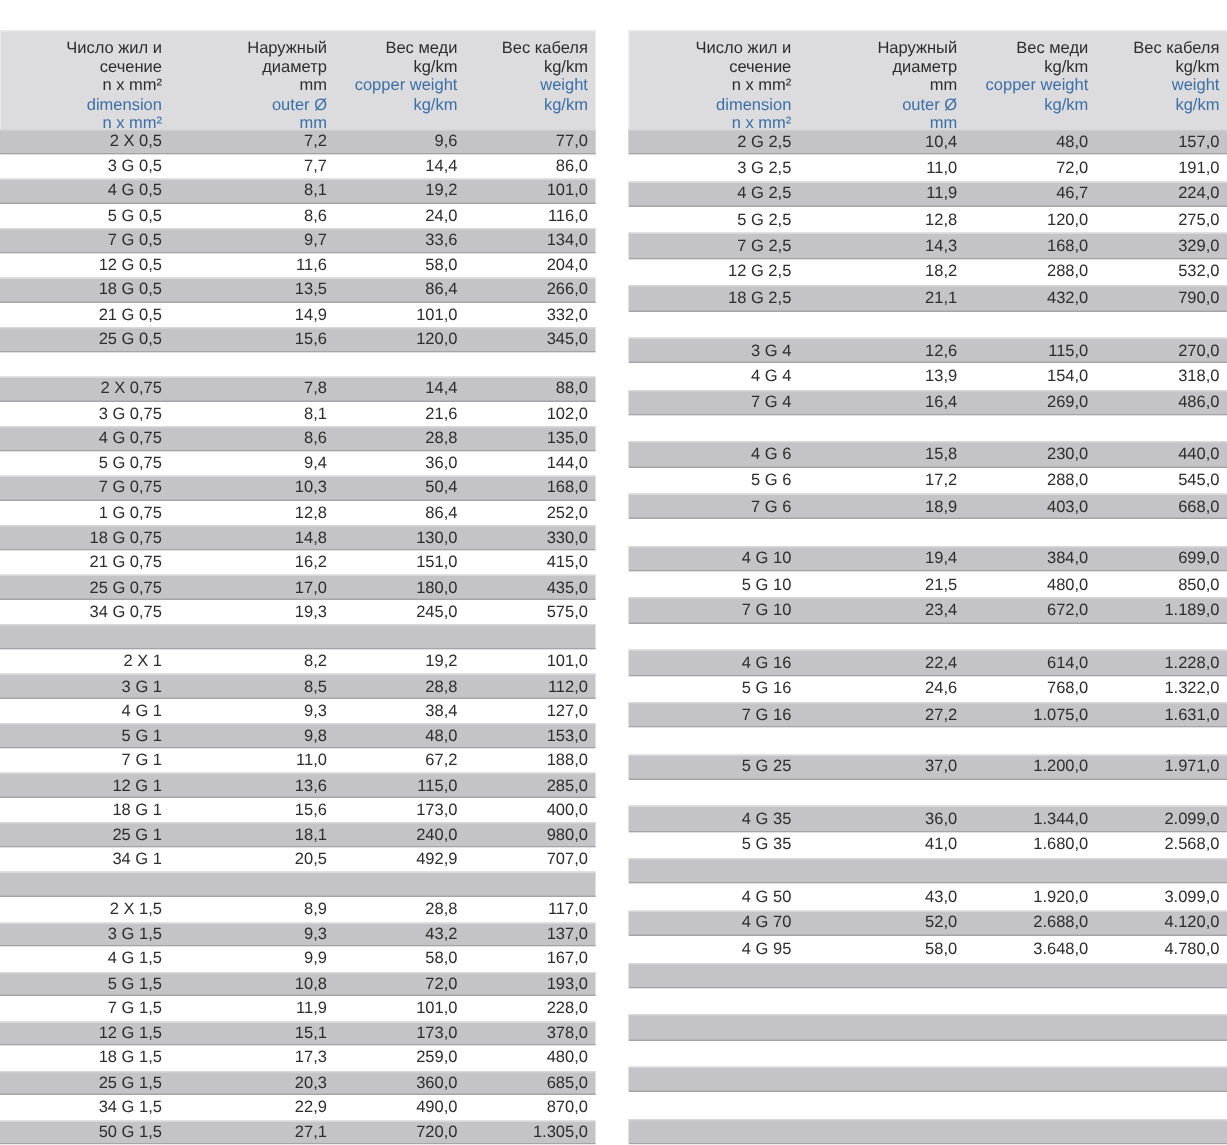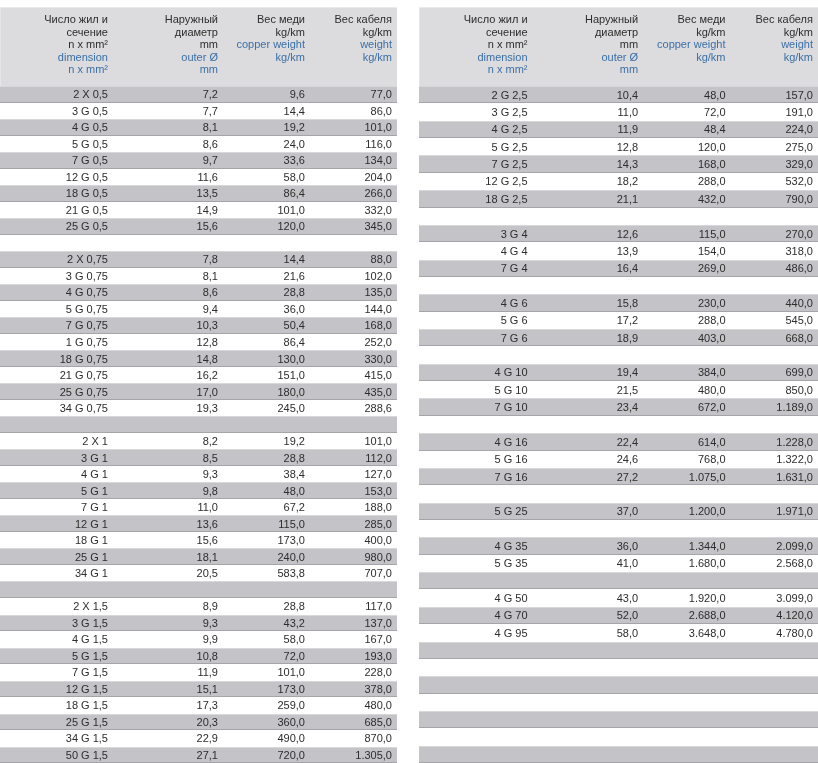--- a/index.html
+++ b/index.html
@@ -1,21 +1,21 @@
 <!DOCTYPE html>
 <html><head>
 <meta charset="utf-8">
 <style>
   html,body{margin:0;padding:0;background:#fff;}
   .screen{position:relative;width:818px;height:763px;background:#ffffff;
           font-family:"Liberation Sans",sans-serif;overflow:hidden;}
   .spec-table{position:absolute;top:0;height:763px;}
   .spec-table.left{left:0;width:397px;}
   .spec-table.right{left:419px;width:399px;}
-  .thead{box-sizing:border-box;margin-top:7px;height:85px;background:#dcdcde;
+  .thead{box-sizing:border-box;margin-top:20px;height:85px;background:#dcdcde;
          display:flex;padding-top:6px;
          box-shadow:inset 0 1px 0 #eaeaec, inset 1px 0 0 #e6e6e8, inset 0 -1px 0 #c9c9cc;}
   .hcell{display:flex;flex-direction:column;text-align:right;box-sizing:border-box;padding-right:5px;}
   .hline{font-size:11px;line-height:12.6px;color:#2d2d2d;white-space:pre;}
   .hline.blue{color:#3b6fa6;}
   .tbody{position:absolute;top:86px;left:0;right:0;bottom:0;display:flex;flex-direction:column;}
   .row{flex:1;display:flex;align-items:center;background:#ffffff;}
   .row:nth-child(odd){background:#c4c4c8;
         box-shadow:inset 0 1px 0 #d8d8da, inset 0 -1px 0 #a4a4a9;}
   .cell{font-size:11px;color:#2d2d2d;text-align:right;box-sizing:border-box;
@@ -165,21 +165,21 @@
         <div class="row">
           <div class="cell c0">25 G 0,75</div>
           <div class="cell c1">17,0</div>
           <div class="cell c2">180,0</div>
           <div class="cell c3">435,0</div>
         </div>
         <div class="row">
           <div class="cell c0">34 G 0,75</div>
           <div class="cell c1">19,3</div>
           <div class="cell c2">245,0</div>
-          <div class="cell c3">288,6</div>
+          <div class="cell c3">575,0</div>
         </div>
         <div class="row spacer"></div>
         <div class="row">
           <div class="cell c0">2 X 1</div>
           <div class="cell c1">8,2</div>
           <div class="cell c2">19,2</div>
           <div class="cell c3">101,0</div>
         </div>
         <div class="row">
           <div class="cell c0">3 G 1</div>
@@ -219,21 +219,21 @@
         </div>
         <div class="row">
           <div class="cell c0">25 G 1</div>
           <div class="cell c1">18,1</div>
           <div class="cell c2">240,0</div>
           <div class="cell c3">980,0</div>
         </div>
         <div class="row">
           <div class="cell c0">34 G 1</div>
           <div class="cell c1">20,5</div>
-          <div class="cell c2">583,8</div>
+          <div class="cell c2">492,9</div>
           <div class="cell c3">707,0</div>
         </div>
         <div class="row spacer"></div>
         <div class="row">
           <div class="cell c0">2 X 1,5</div>
           <div class="cell c1">8,9</div>
           <div class="cell c2">28,8</div>
           <div class="cell c3">117,0</div>
         </div>
         <div class="row">
@@ -330,21 +330,21 @@
         </div>
         <div class="row">
           <div class="cell c0">3 G 2,5</div>
           <div class="cell c1">11,0</div>
           <div class="cell c2">72,0</div>
           <div class="cell c3">191,0</div>
         </div>
         <div class="row">
           <div class="cell c0">4 G 2,5</div>
           <div class="cell c1">11,9</div>
-          <div class="cell c2">48,4</div>
+          <div class="cell c2">46,7</div>
           <div class="cell c3">224,0</div>
         </div>
         <div class="row">
           <div class="cell c0">5 G 2,5</div>
           <div class="cell c1">12,8</div>
           <div class="cell c2">120,0</div>
           <div class="cell c3">275,0</div>
         </div>
         <div class="row">
           <div class="cell c0">7 G 2,5</div>

